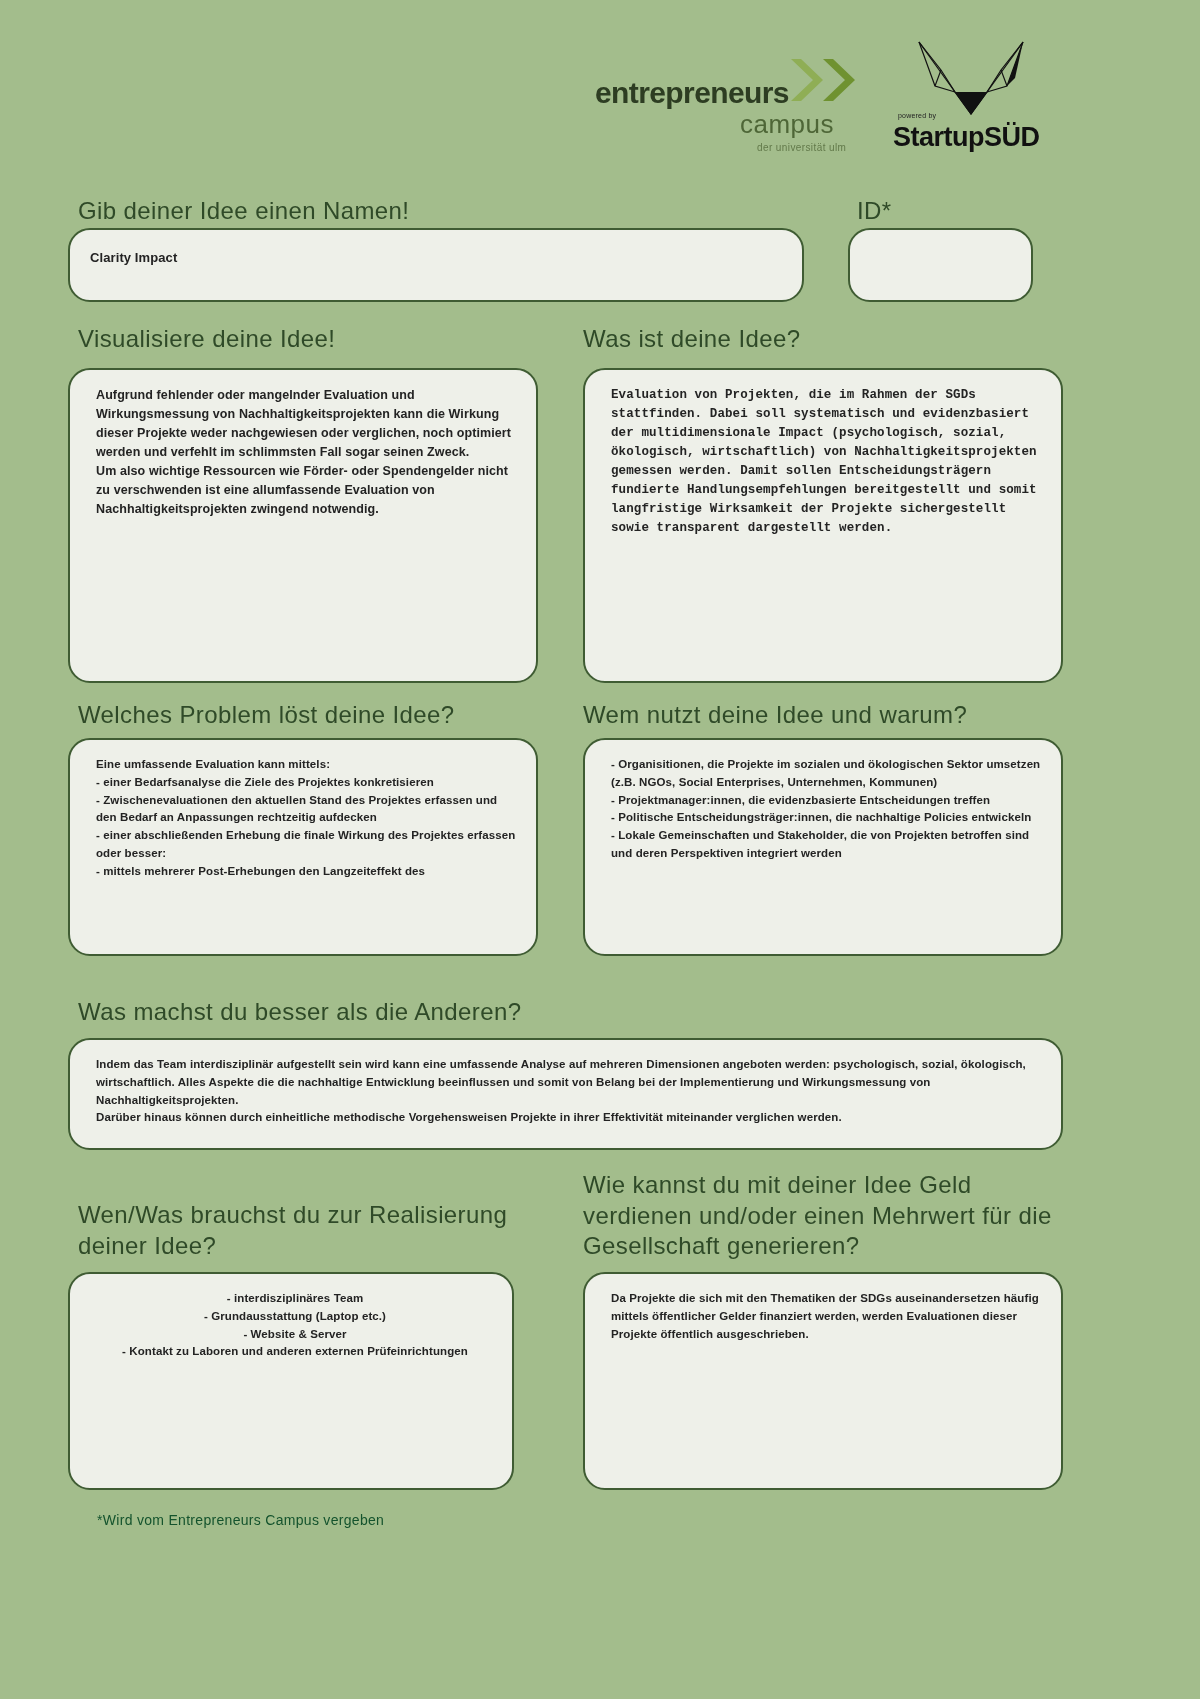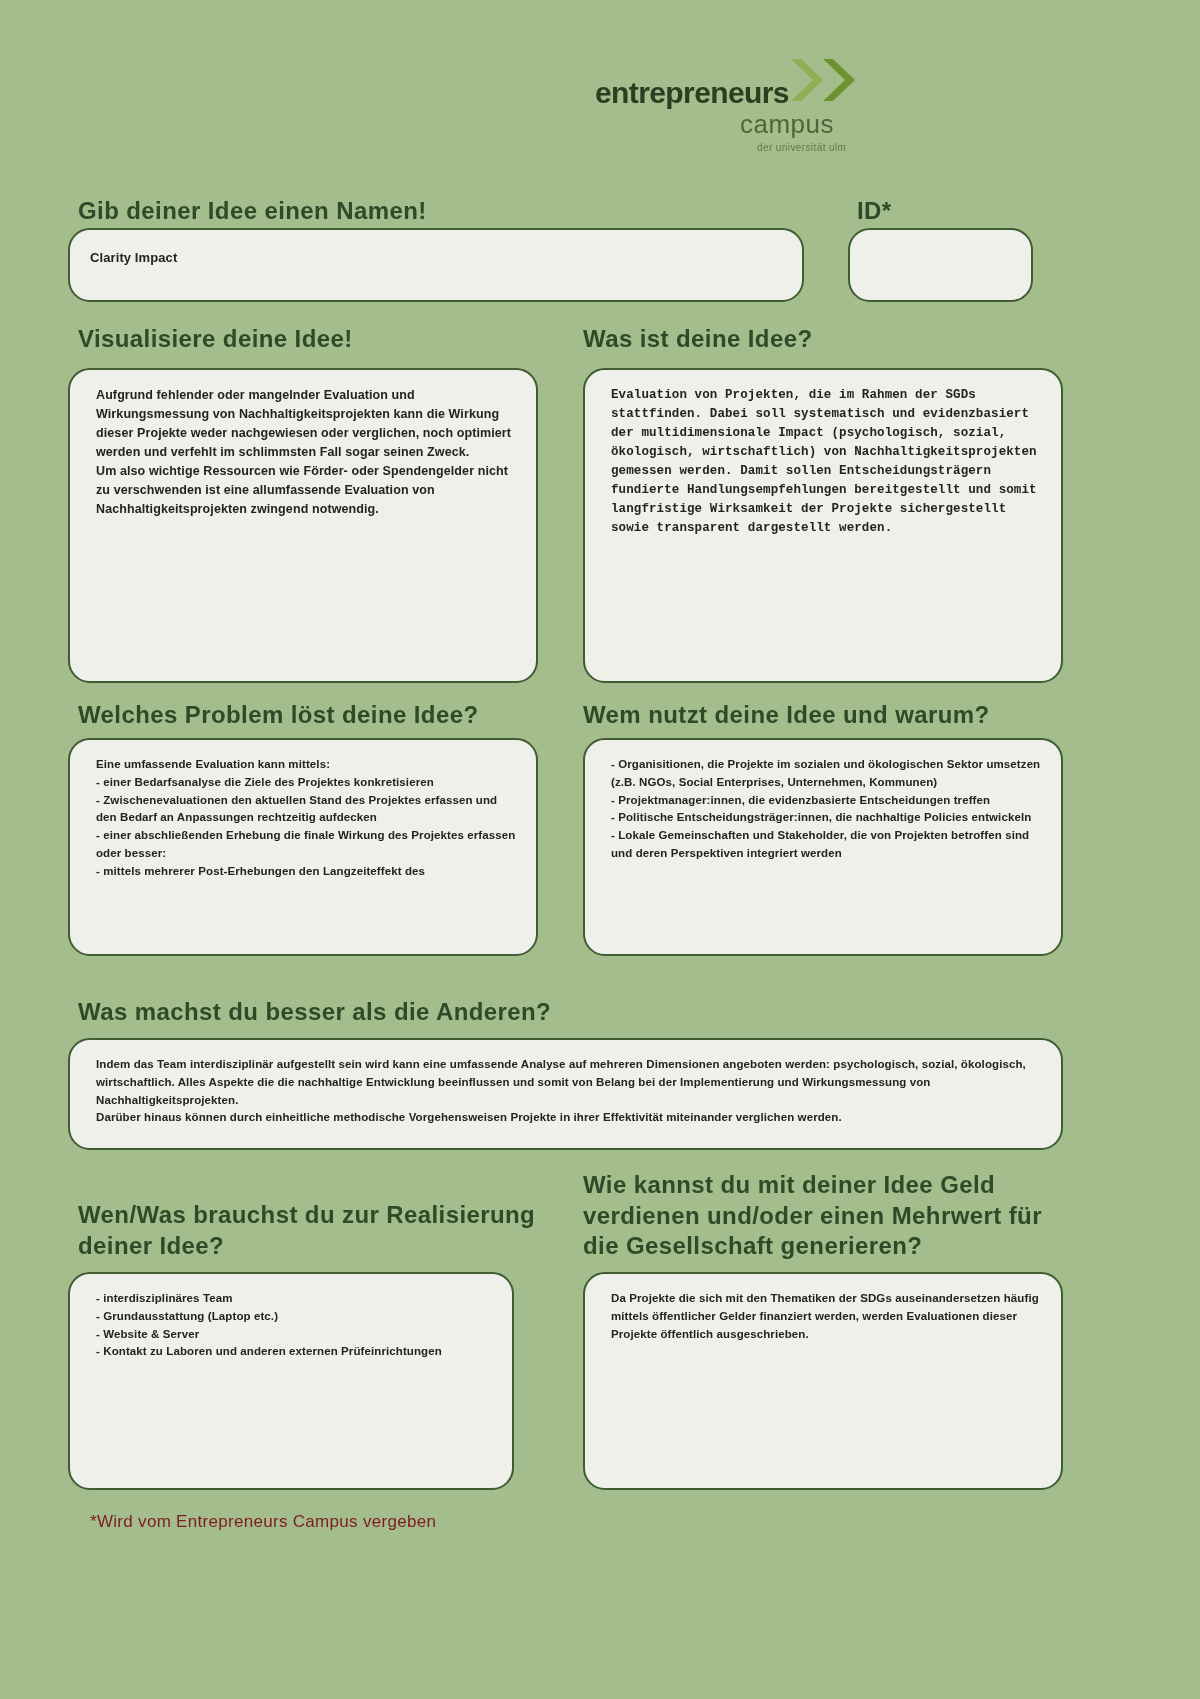--- a/index.html
+++ b/index.html
@@ -98,21 +98,21 @@
     font-weight: bold;
     color: #111;
     letter-spacing: -0.5px;
     white-space: nowrap;
   }
 
   
   .field-label {
     position: absolute;
     font-size: 24px;
-    font-weight: 700;
+    font-weight: 400;
     color: #2f4a28;
     letter-spacing: 0.4px;
     line-height: 1.28;
   }
   .field-box {
     position: absolute;
     background: #eef0e9;
     border: 2px solid #3f5c33;
     border-radius: 22px;
     box-sizing: border-box;
@@ -133,24 +133,24 @@
     font-size: 11.5px;
     line-height: 1.55;
   }
   .field-text.idea-name {
     font-size: 13px;
     top: 18px;
     left: 20px;
   }
   .footnote {
     position: absolute;
-    left: 90px;
+    left: 97px;
     top: 1512px;
-    font-size: 17px;
-    color: #7f1d1d;
+    font-size: 14px;
+    color: #14532d;
     letter-spacing: 0.3px;
   }
 
   
   #lbl-idea-name   { left: 78px;  top: 196px;  width: 600px; }
   #box-idea-name   { left: 68px;  top: 228px;  width: 736px; height: 74px; }
   #lbl-id          { left: 857px; top: 196px;  width: 200px; }
   #box-id          { left: 848px; top: 228px;  width: 185px; height: 74px; }
 
   #lbl-visual      { left: 78px;  top: 324px;  width: 480px; }
@@ -160,41 +160,59 @@
 
   #lbl-problem     { left: 78px;  top: 700px;  width: 520px; }
   #box-problem     { left: 68px;  top: 738px;  width: 470px; height: 218px; }
   #lbl-benefit     { left: 583px; top: 700px;  width: 520px; }
   #box-benefit     { left: 583px; top: 738px;  width: 480px; height: 218px; }
 
   #lbl-better      { left: 78px;  top: 997px;  width: 700px; }
   #box-better      { left: 68px;  top: 1038px; width: 995px; height: 112px; }
 
   #lbl-need        { left: 78px;  top: 1200px; width: 470px; }
-  #box-need        { left: 68px;  top: 1272px; width: 446px; height: 218px; }
+  #box-need        { left: 68px;  top: 1272px; width: 446px; height: 218px; text-align: center; }
   #lbl-money       { left: 583px; top: 1170px; width: 490px; }
   #box-money       { left: 583px; top: 1272px; width: 480px; height: 218px; }
 </style>
 </head>
 <body>
 
 <div class="header">
 
   <div class="logo-ec">
     <span class="ec-word">entrepreneurs</span>
     <span class="ec-campus">campus</span>
     <span class="ec-sub">der universität ulm</span>
     <svg class="chev chev1" viewBox="0 0 46 46">
       <polygon points="6,2 28,23 6,44 16,44 38,23 16,2" fill="#8fae55"></polygon>
     </svg>
     <svg class="chev chev2" viewBox="0 0 46 46">
       <polygon points="6,2 28,23 6,44 16,44 38,23 16,2" fill="#6f9230"></polygon>
     </svg>
   </div>
 
+  <div class="logo-ss">
+    <svg class="ss-fox" viewBox="0 0 120 78">
+      <g fill="none" stroke="#111" stroke-width="1.2">
+        <path d="M8 2 L30 30 L44 52 L60 74 L76 52 L90 30 L112 2"></path>
+        <path d="M8 2 L24 46 L44 52"></path>
+        <path d="M112 2 L96 46 L76 52"></path>
+        <path d="M30 30 L24 46"></path>
+        <path d="M90 30 L96 46"></path>
+        <path d="M8 2 L44 52"></path>
+        <path d="M112 2 L76 52"></path>
+        <path d="M44 52 L60 74 L76 52"></path>
+      </g>
+      <path d="M44 52 L60 74 L76 52 Z" fill="#111"></path>
+      <path d="M96 46 L112 2 L104 38 Z" fill="#111"></path>
+    </svg>
+    <span class="ss-powered">powered by</span>
+    <span class="ss-word">StartupSÜD</span>
+  </div>
 </div>
 
 <div class="field-label" id="lbl-idea-name">Gib deiner Idee einen Namen!</div>
 <div class="field-box" id="box-idea-name">
   <div class="field-text idea-name">Clarity Impact</div>
 </div>
 
 <div class="field-label" id="lbl-id">ID*</div>
 <div class="field-box" id="box-id">
   <div class="field-text"></div>

